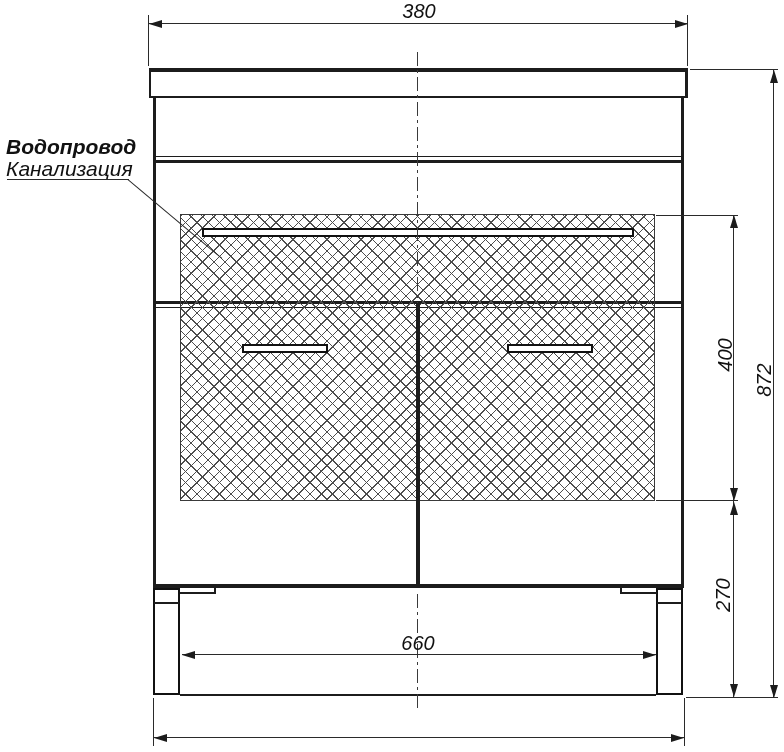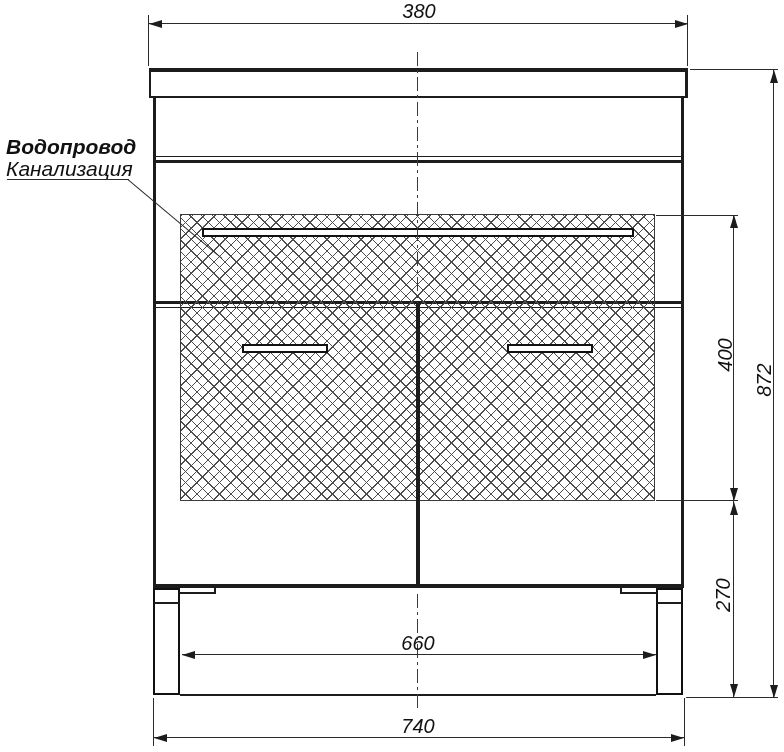--- a/index.html
+++ b/index.html
@@ -101,20 +101,19 @@
   <div class="dim" style="left:182px;top:654px;width:474px;height:1px;"></div>
   <div class="arr arr-left" style="left:182px;top:650.5px;"></div>
   <div class="arr arr-right" style="left:643px;top:650.5px;"></div>
   <div class="txt dimtxt" style="left:338px;top:633px;width:160px;">660</div>
 
   <div class="dim" style="left:154px;top:737px;width:530px;height:1px;"></div>
   <div class="dim" style="left:153px;top:698px;width:1px;height:48px;"></div>
   <div class="dim" style="left:684px;top:698px;width:1px;height:48px;"></div>
   <div class="arr arr-left" style="left:154px;top:733.5px;"></div>
   <div class="arr arr-right" style="left:671px;top:733.5px;"></div>
-  <div class="txt dimtxt" style="left:338px;top:716px;width:160px;">740</div>
 
   <div class="txt" style="left:6px;top:136px;font-size:21px;line-height:21px;font-weight:bold;">Водопровод</div>
   <div class="txt" style="left:6px;top:158px;font-size:21px;line-height:21px;">Канализация</div>
   <div class="dim" style="left:7px;top:179px;width:122px;height:1px;"></div>
   <div class="dim" style="left:128px;top:179px;width:123px;height:1px;transform:rotate(40deg);transform-origin:left top;"></div>
 
 </div>
 
 </body></html>

